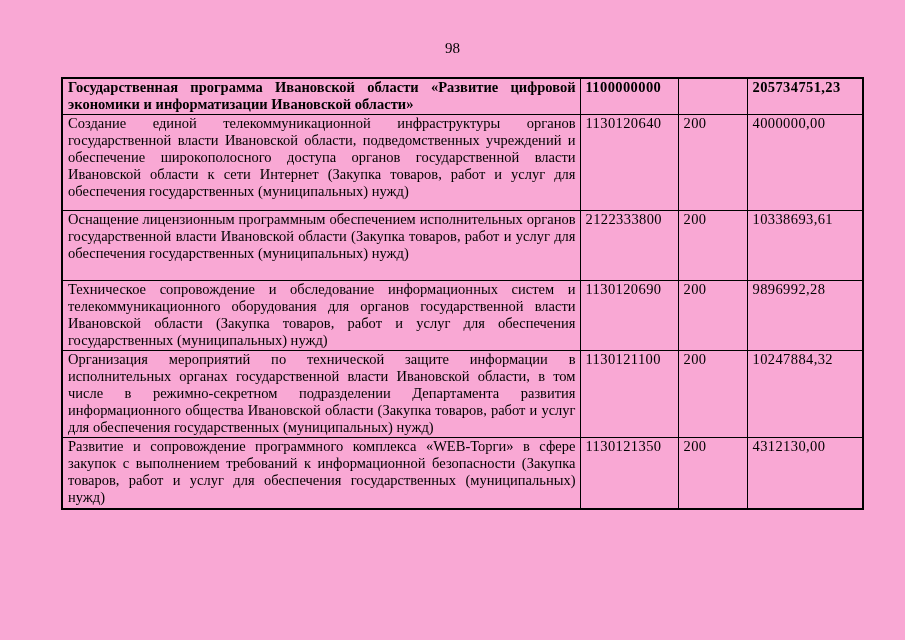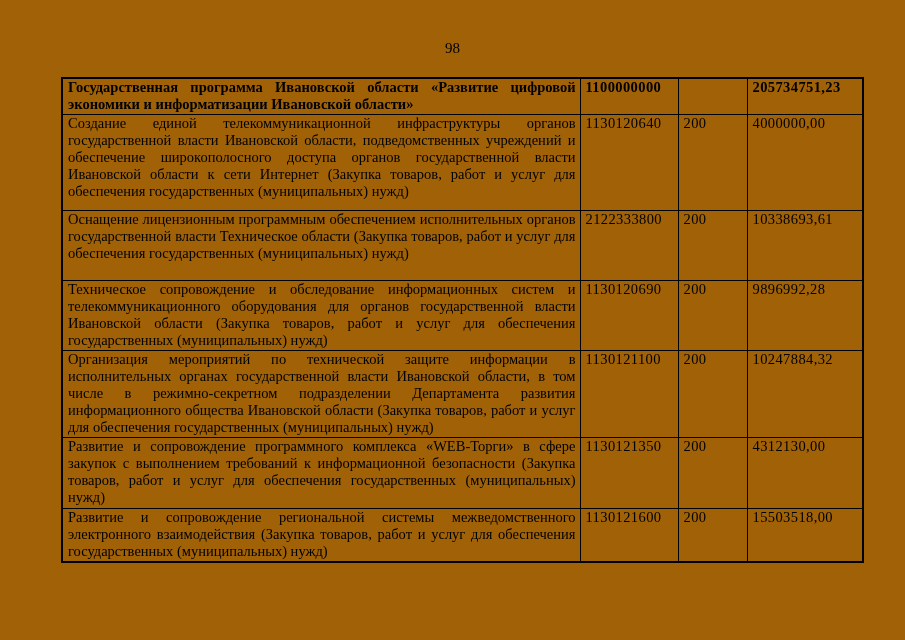--- a/index.html
+++ b/index.html
@@ -10,21 +10,21 @@
     height: 640px;
     font-family: "Liberation Serif", "DejaVu Serif", serif;
     color: #000000;
     position: relative;
     overflow: hidden;
   }
   .page {
     position: relative;
     width: 905px;
     height: 640px;
-    background: #a16207;
+    background: #f9a8d4;
   }
   .page-number {
     position: absolute;
     top: 40px;
     left: 0;
     width: 905px;
     text-align: center;
     font-size: 15px;
     line-height: 1.1;
   }
@@ -79,21 +79,21 @@
         <td class="num-cell"></td>
         <td class="num-cell">205734751,23</td>
       </tr>
       <tr style="height:96px">
         <td class="desc-cell">Создание единой телекоммуникационной инфраструктуры органов государственной власти Ивановской области, подведомственных учреждений и обеспечение широкополосного доступа органов государственной власти Ивановской области к сети Интернет (Закупка товаров, работ и услуг для обеспечения государственных (муниципальных) нужд)</td>
         <td class="num-cell">1130120640</td>
         <td class="num-cell">200</td>
         <td class="num-cell">4000000,00</td>
       </tr>
       <tr style="height:70px">
-        <td class="desc-cell">Оснащение лицензионным программным обеспечением исполнительных органов государственной власти Техническое области (Закупка товаров, работ и услуг для обеспечения государственных (муниципальных) нужд)</td>
+        <td class="desc-cell">Оснащение лицензионным программным обеспечением исполнительных органов государственной власти Ивановской области (Закупка товаров, работ и услуг для обеспечения государственных (муниципальных) нужд)</td>
         <td class="num-cell">2122333800</td>
         <td class="num-cell">200</td>
         <td class="num-cell">10338693,61</td>
       </tr>
       <tr style="height:69px">
         <td class="desc-cell">Техническое сопровождение и обследование информационных систем и телекоммуникационного оборудования для органов государственной власти Ивановской области (Закупка товаров, работ и услуг для обеспечения государственных (муниципальных) нужд)</td>
         <td class="num-cell">1130120690</td>
         <td class="num-cell">200</td>
         <td class="num-cell">9896992,28</td>
       </tr>
@@ -102,22 +102,16 @@
         <td class="num-cell">1130121100</td>
         <td class="num-cell">200</td>
         <td class="num-cell">10247884,32</td>
       </tr>
       <tr style="height:71px">
         <td class="desc-cell">Развитие и сопровождение программного комплекса «WEB-Торги» в сфере закупок с выполнением требований к информационной безопасности (Закупка товаров, работ и услуг для обеспечения государственных (муниципальных) нужд)</td>
         <td class="num-cell">1130121350</td>
         <td class="num-cell">200</td>
         <td class="num-cell">4312130,00</td>
       </tr>
-      <tr style="height:53px">
-        <td class="desc-cell">Развитие и сопровождение региональной системы межведомственного электронного взаимодействия (Закупка товаров, работ и услуг для обеспечения государственных (муниципальных) нужд)</td>
-        <td class="num-cell">1130121600</td>
-        <td class="num-cell">200</td>
-        <td class="num-cell">15503518,00</td>
-      </tr>
     </tbody>
   </table>
 
 </div>
 
 </body></html>

